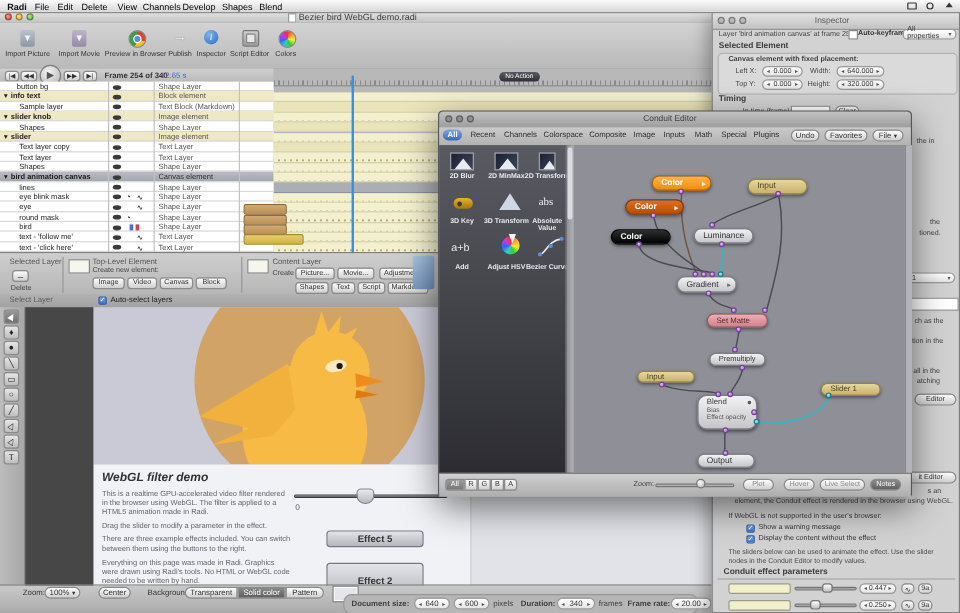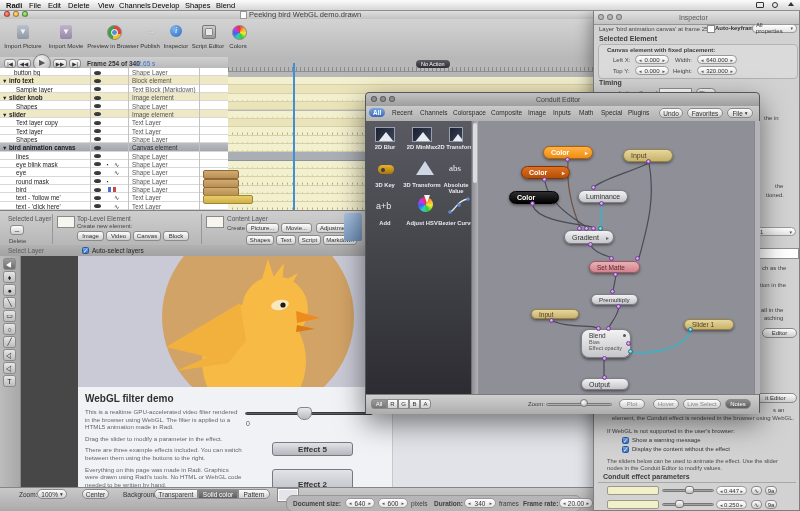--- a/index.html
+++ b/index.html
@@ -66,21 +66,21 @@
     <span class="abs" style="left:788px;top:2px;width:0;height:0;border-left:3px solid transparent;border-right:3px solid transparent;border-bottom:4px solid #333;"></span>
   </div>
 
   <div class="abs" style="left:0;top:9px;width:608px;height:502px;background:#bdbdbd;z-index:1;box-shadow:2px 3px 10px rgba(0,0,0,.4);">
 
     <div class="abs" style="left:0;top:0;width:608px;height:10px;background:linear-gradient(#e6e6e6,#c2c2c2);border-bottom:1px solid #8a8a8a;">
       <span class="light" style="left:4px;top:2px;background:radial-gradient(circle at 35% 30%,#ff9a90,#e8463c);"></span>
       <span class="light" style="left:13px;top:2px;background:radial-gradient(circle at 35% 30%,#ffe087,#f0a828);"></span>
       <span class="light" style="left:22px;top:2px;background:radial-gradient(circle at 35% 30%,#b8ee8a,#57b83a);"></span>
       <span class="abs" style="left:240px;top:2px;width:5px;height:6px;background:#fdfdfd;border:0.5px solid #999;"></span>
-      <span class="tx f75" style="left:249px;top:1px;color:#3c3c3c;">Peeking bird WebGL demo.drawn</span>
+      <span class="tx f75" style="left:249px;top:1px;color:#3c3c3c;">Bezier bird WebGL demo.radi</span>
     </div>
 
     <div class="abs" style="left:0;top:10px;width:608px;height:38px;background:linear-gradient(#d3d3d3,#b9b9b9);border-bottom:1px solid #8f8f8f;">
       <div class="abs" style="left:2px;top:4px;width:42px;height:30px;text-align:center;">
         <span class="abs" style="left:15px;top:2px;width:12px;height:14px;background:linear-gradient(#b9c2cc,#8e98a4);border-radius:2px;color:#f4f4f4;font-size:8px;line-height:14px;text-align:center;">▼</span>
         <span class="tx f6" style="left:0;top:20px;width:42px;text-align:center;color:#333;">Import Picture</span>
       </div>
       <div class="abs" style="left:46px;top:4px;width:40px;height:30px;text-align:center;">
         <span class="abs" style="left:14px;top:2px;width:12px;height:14px;background:linear-gradient(#c0b4cc,#9488a8);border-radius:2px;color:#f4f4f4;font-size:8px;line-height:14px;text-align:center;">▼</span>
         <span class="tx f6" style="left:0;top:20px;width:40px;text-align:center;color:#333;">Import Movie</span>
@@ -318,21 +318,21 @@
             <polygon points="78,82 4,126 46,136 14,150 66,142 84,120" fill="#f2b13c"></polygon>
             <ellipse cx="118" cy="84" rx="9" ry="5" fill="#fbe7bd" transform="rotate(-12 118 84)"></ellipse>
             <circle cx="121" cy="84" r="2.6" fill="#1a1a1a"></circle>
             <polygon points="134,90 158,97 135,102" fill="#ee8b1d"></polygon>
             <polygon points="135,104 153,108 134,111" fill="#dd7a10"></polygon>
           </svg>
         </div>
       </div>
 
       <div class="abs" style="left:78px;top:131px;width:314px;height:103px;background:#f1f2f6;border-right:1px solid #c8c8cc;overflow:hidden;">
-        <div class="tx f10 b" style="left:7px;top:6px;color:#303030;">WebGL filter demo</div>
+        <div class="tx f10 b" style="left:7px;top:6px;color:#303030;font-style:italic;">WebGL filter demo</div>
         <div class="abs" style="left:7px;top:21px;width:158px;font-size:6.2px;line-height:7.6px;color:#63656e;">
           <p style="margin:0 0 4px 0;">This is a realtime GPU-accelerated video filter rendered in the browser using WebGL. The filter is applied to a HTML5 animation made in Radi.</p>
           <p style="margin:0 0 4px 0;">Drag the slider to modify a parameter in the effect.</p>
           <p style="margin:0 0 4px 0;">There are three example effects included. You can switch between them using the buttons to the right.</p>
           <p style="margin:0 0 4px 0;">Everything on this page was made in Radi. Graphics were drawn using Radi's tools. No HTML or WebGL code needed to be written by hand.</p>
 
         </div>
         <div class="slidert" style="left:167px;top:25px;width:128px;background:linear-gradient(#4c4c50,#6a6a70);border-color:#3a3a3e;"></div>
         <div class="abs" style="left:219px;top:20px;width:15px;height:13px;background:linear-gradient(#e8e9ee,#b9bac2);border:0.5px solid #85868e;border-radius:4px 4px 7px 7px;box-sizing:border-box;"></div>
         <span class="tx f7" style="left:168px;top:33px;color:#55575e;">0</span>

